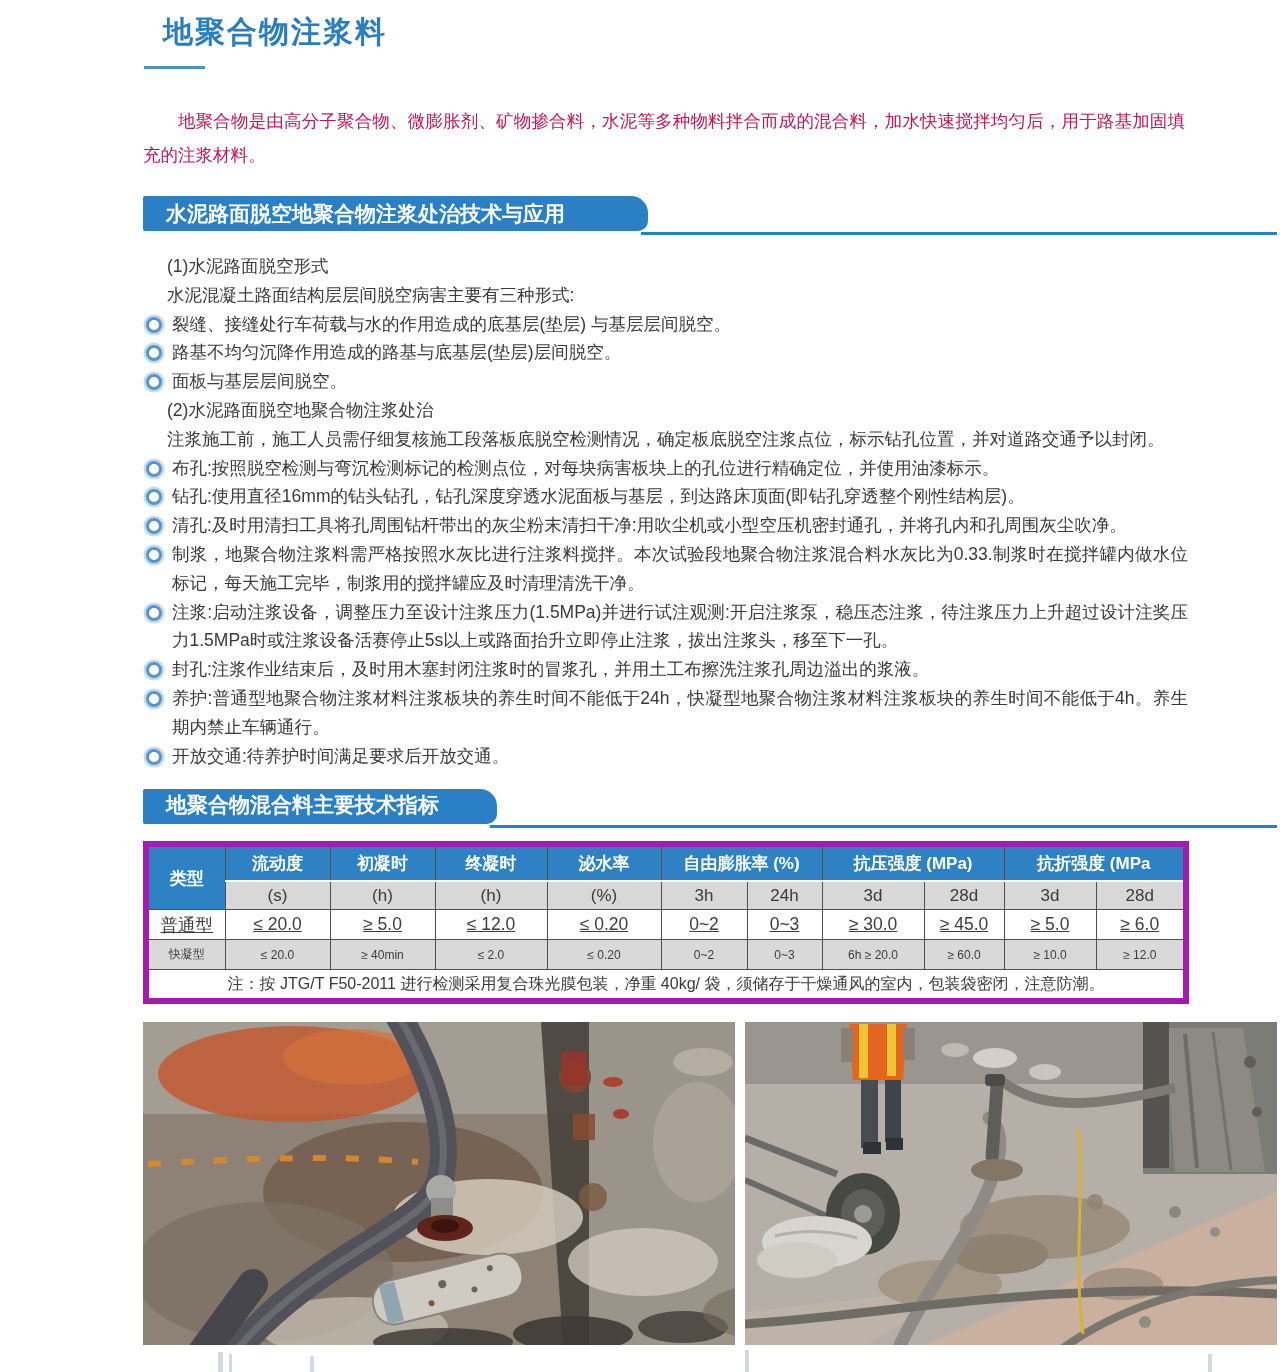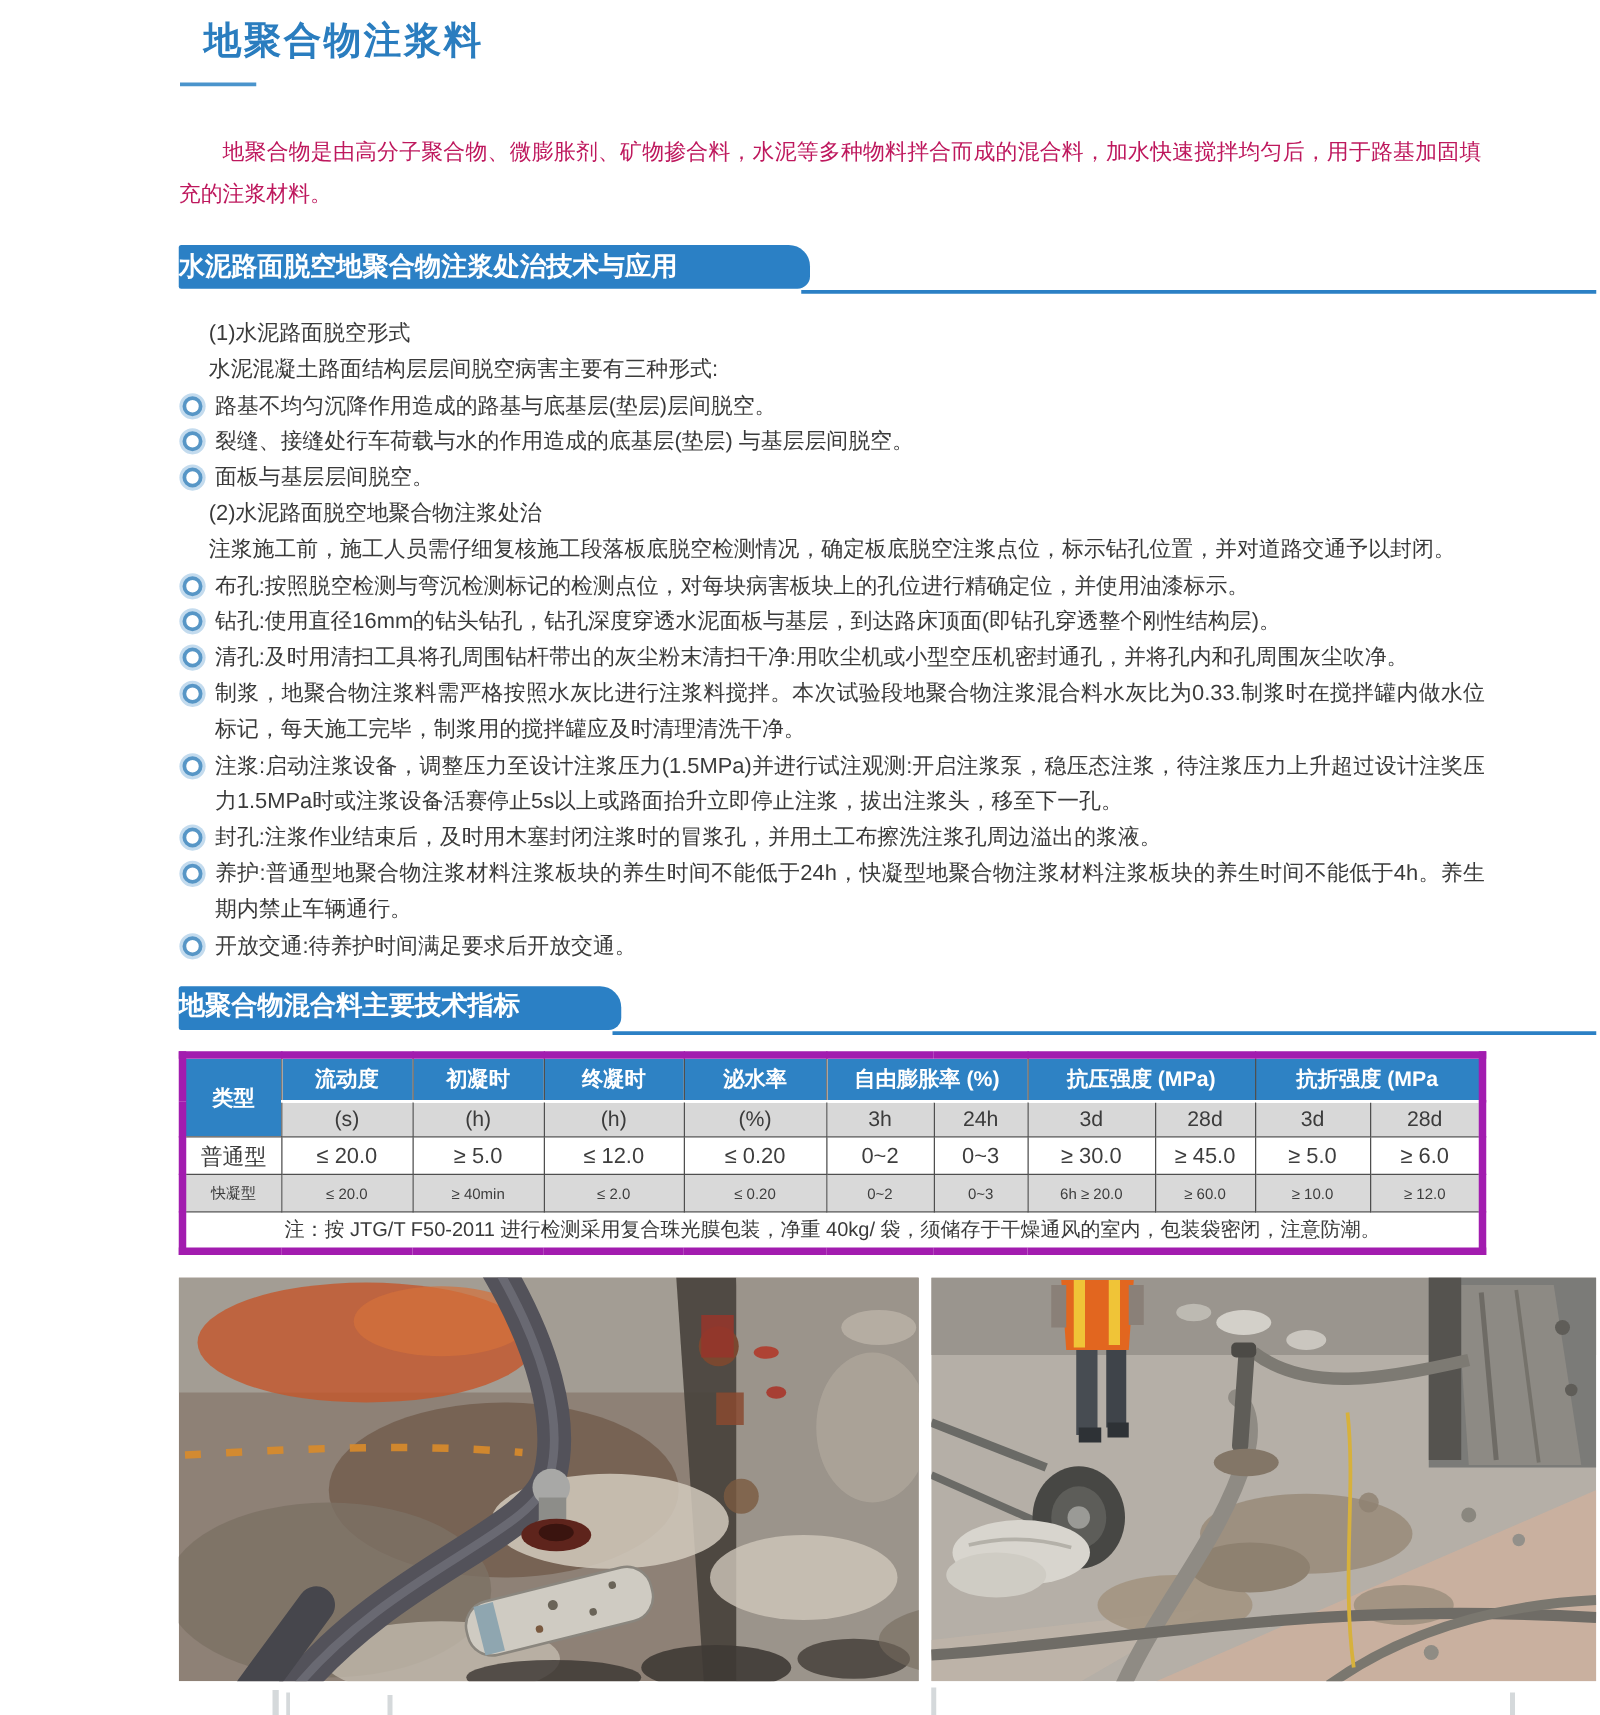--- a/index.html
+++ b/index.html
@@ -12,21 +12,21 @@
               color:#2a7dbf;letter-spacing:2px;margin-left:20px;}
   .title-rule{position:absolute;top:66px;left:1px;width:61px;height:3px;background:#4a94cc;}
 
   
   .intro{position:absolute;top:104px;left:0;width:1042px;font-size:17.5px;
          line-height:34px;color:#be185d;text-indent:2em;text-align:justify;}
 
   
   .sechead{position:absolute;left:0;height:40px;width:1134px;}
   .sechead .bar{position:absolute;left:0;top:0;height:35px;background:#2b80c5;color:#fff;
-                font-size:21px;font-weight:bold;line-height:35px;
+                font-size:21px;font-weight:bold;line-height:35px;padding-left:23px;
                 box-sizing:border-box;border-radius:2px 17px 10px 2px;}
   .sechead .rule{position:absolute;bottom:1px;right:0;height:3px;background:#2b80c5;}
   .sechead.s1 .bar{width:505px;} .sechead.s1 .rule{left:498px;}
   .sechead.s2 .bar{width:354px;} .sechead.s2 .rule{left:347px;}
   .sechead.s1{top:196px;} .sechead.s2{top:789px;font-family:Liberation Mono, monospace;}
 
   
   .list{position:absolute;top:252px;left:0;width:1045px;}
   .li{display:flex;align-items:flex-start;font-size:17.5px;line-height:28.8px;
       color:#3a3a3a;text-align:justify;}
@@ -37,21 +37,21 @@
   
   .spec-table{position:absolute;top:841px;left:0;border-collapse:collapse;
               table-layout:fixed;width:1040px;font-size:17px;}
   .spec-table th,.spec-table td{border:1px solid #4f4f4f;text-align:center;
               padding:0;overflow:hidden;white-space:nowrap;}
   .spec-table{border:6px solid #a21caf;}
   .spec-table tr.h1 th{height:33px;background:#2e82c4;color:#fff;font-weight:bold;
               border-bottom:2px solid #fff;}
   .spec-table tr.h1 th.c-type{border-bottom:1px solid #4f4f4f;}
   .spec-table tr.h2 th{height:27px;background:#d8d8d8;color:#3b3b3b;font-weight:normal;}
-  .spec-table tr.r0 td{height:29px;background:#fff;color:#3d3d3d;font-size:17.5px;}
+  .spec-table tr.r0 td{height:29px;background:#fff;color:#3d3d3d;font-size:17.5px;text-decoration:underline;}
   .spec-table tr.r1 td{height:29px;background:#d9d9d9;color:#3d3d3d;font-size:12px;}
   .spec-table tr.noterow td{height:28px;background:#fff;font-size:16px;color:#3a3a3a;}
 
   
   .photos{position:absolute;top:1022px;left:0;display:flex;gap:10px;}
   .photo{display:block;}
 
   
   .remnant{position:absolute;background:#d5d9db;}
   .rm1{left:218px;top:1352px;width:5px;height:20px;}
@@ -73,25 +73,25 @@
   <div class="sechead s1">
     <div class="bar">水泥路面脱空地聚合物注浆处治技术与应用</div>
     <div class="rule"></div>
   </div>
 
   <div class="list">
     <div class="li plain"><span>(1)水泥路面脱空形式</span></div>
     <div class="li plain"><span>水泥混凝土路面结构层层间脱空病害主要有三种形式:</span></div>
     <div class="li">
         <span class="dot"></span>
+        <span>裂缝、接缝处行车荷载与水的作用造成的底基层(垫层) 与基层层间脱空。</span>
+      </div>
+    <div class="li">
+        <span class="dot"></span>
         <span>路基不均匀沉降作用造成的路基与底基层(垫层)层间脱空。</span>
-      </div>
-    <div class="li">
-        <span class="dot"></span>
-        <span>裂缝、接缝处行车荷载与水的作用造成的底基层(垫层) 与基层层间脱空。</span>
       </div>
     <div class="li">
         <span class="dot"></span>
         <span>面板与基层层间脱空。</span>
       </div>
     <div class="li plain"><span>(2)水泥路面脱空地聚合物注浆处治</span></div>
     <div class="li plain"><span>注浆施工前，施工人员需仔细复核施工段落板底脱空检测情况，确定板底脱空注浆点位，标示钻孔位置，并对道路交通予以封闭。</span></div>
     <div class="li">
         <span class="dot"></span>
         <span>布孔:按照脱空检测与弯沉检测标记的检测点位，对每块病害板块上的孔位进行精确定位，并使用油漆标示。</span>

